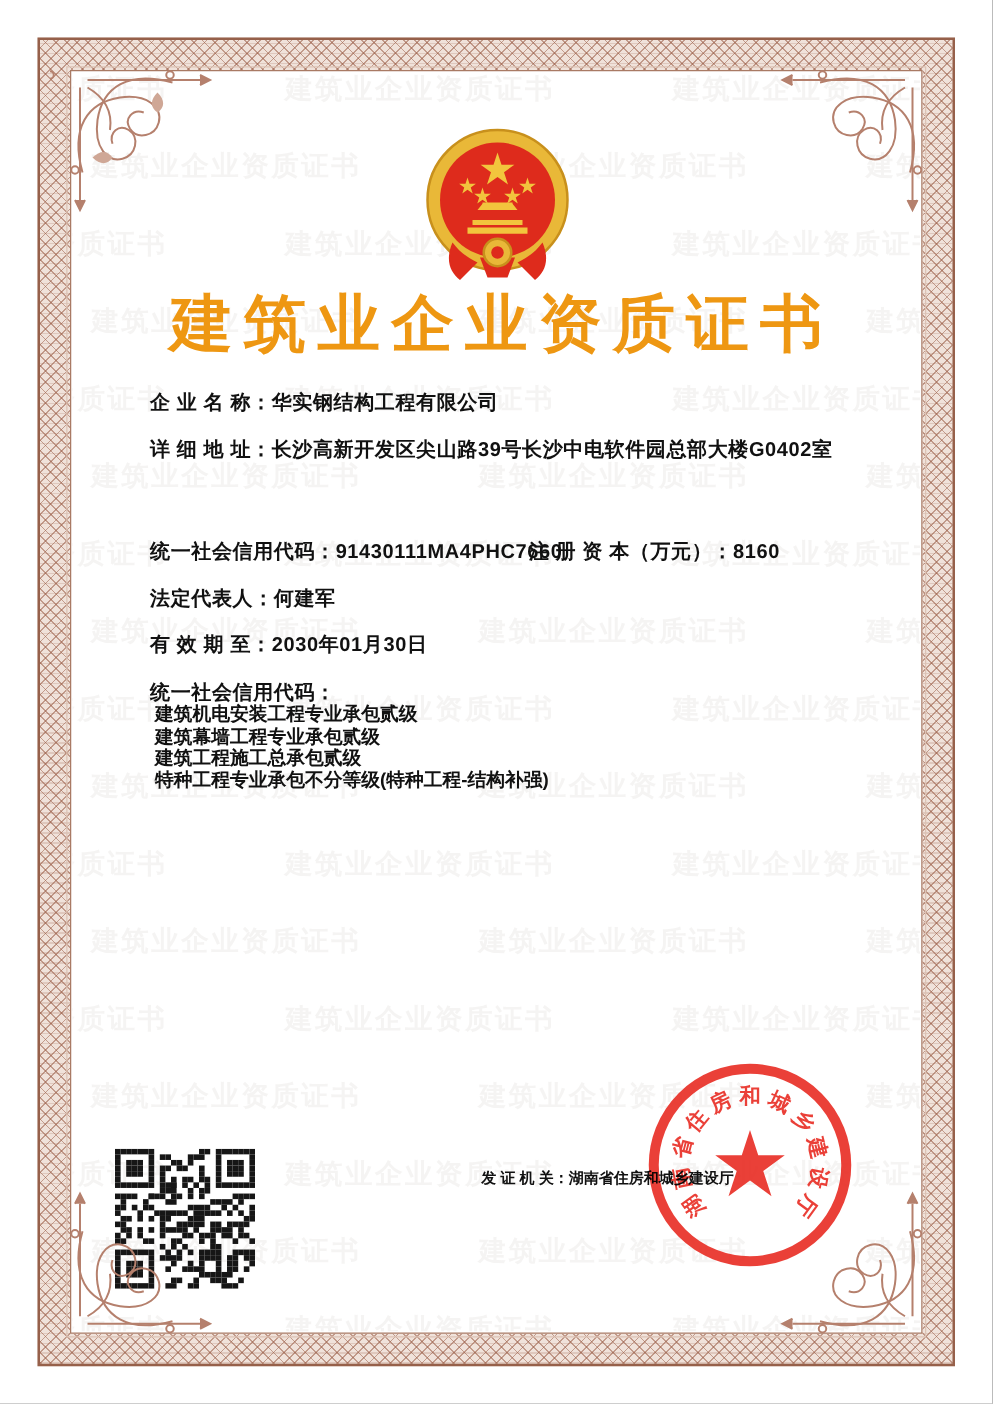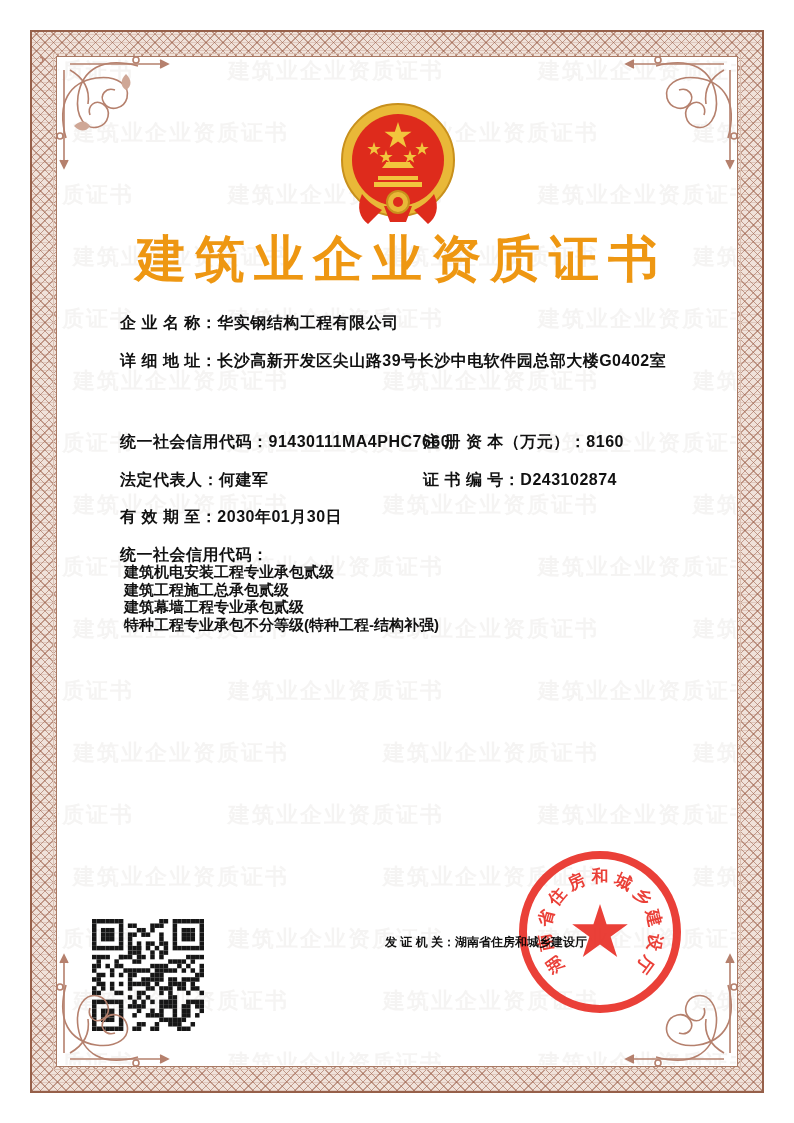--- a/index.html
+++ b/index.html
@@ -193,32 +193,29 @@
     </div>
     <div class="line" style="top:431px">
       <span>统一社会信用代码：</span><span>91430111MA4PHC7660</span>
     </div>
     <div class="line rcol" style="top:431px">
       <span>注 册 资 本（万元）：</span><span>8160</span>
     </div>
     <div class="line" style="top:469px">
       <span>法定代表人：</span><span>何建军</span>
     </div>
-    <div class="line rcol" style="top:469px">
-      <span>证 书 编 号：</span><span>D243102874</span>
-    </div>
     <div class="line" style="top:506px">
       <span>有 效 期 至：</span><span>2030年01月30日</span>
     </div>
 
     <div class="line" style="top:544px">统一社会信用代码：</div>
     <div class="qual-items" style="top:563px">
       <div>建筑机电安装工程专业承包贰级</div>
+      <div>建筑幕墙工程专业承包贰级</div>
       <div>建筑工程施工总承包贰级</div>
-      <div>建筑幕墙工程专业承包贰级</div>
       <div>特种工程专业承包不分等级(特种工程-结构补强)</div>
     </div>
 
     <svg class="qr" id="qrSvg" width="112" height="112" viewBox="0 0 112 112">
         <rect x="0.00" y="0.00" width="4.48" height="4.48" fill="#161616"></rect>
         <rect x="4.48" y="0.00" width="4.48" height="4.48" fill="#161616"></rect>
         <rect x="8.96" y="0.00" width="4.48" height="4.48" fill="#161616"></rect>
         <rect x="13.44" y="0.00" width="4.48" height="4.48" fill="#161616"></rect>
         <rect x="17.92" y="0.00" width="4.48" height="4.48" fill="#161616"></rect>
         <rect x="22.40" y="0.00" width="4.48" height="4.48" fill="#161616"></rect>

